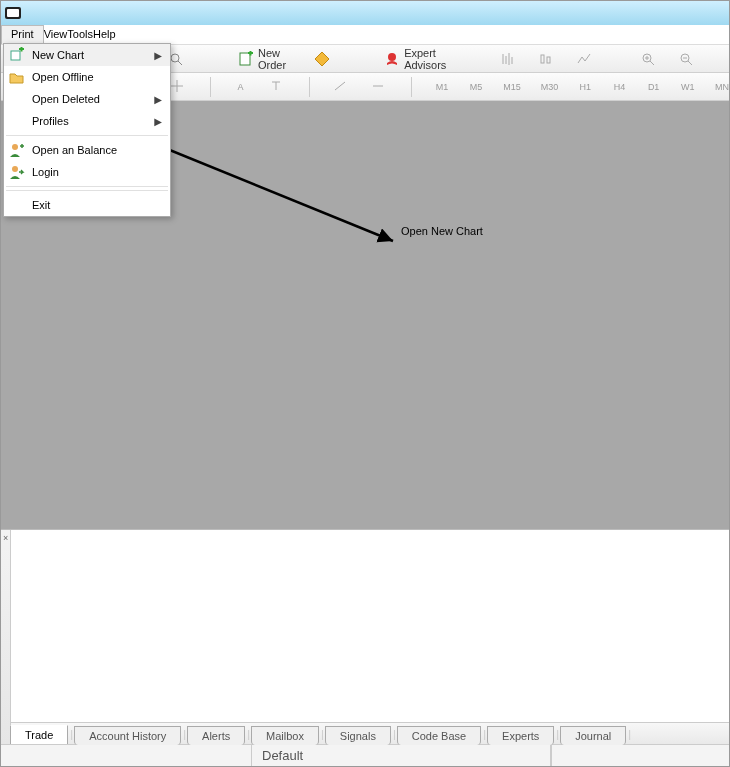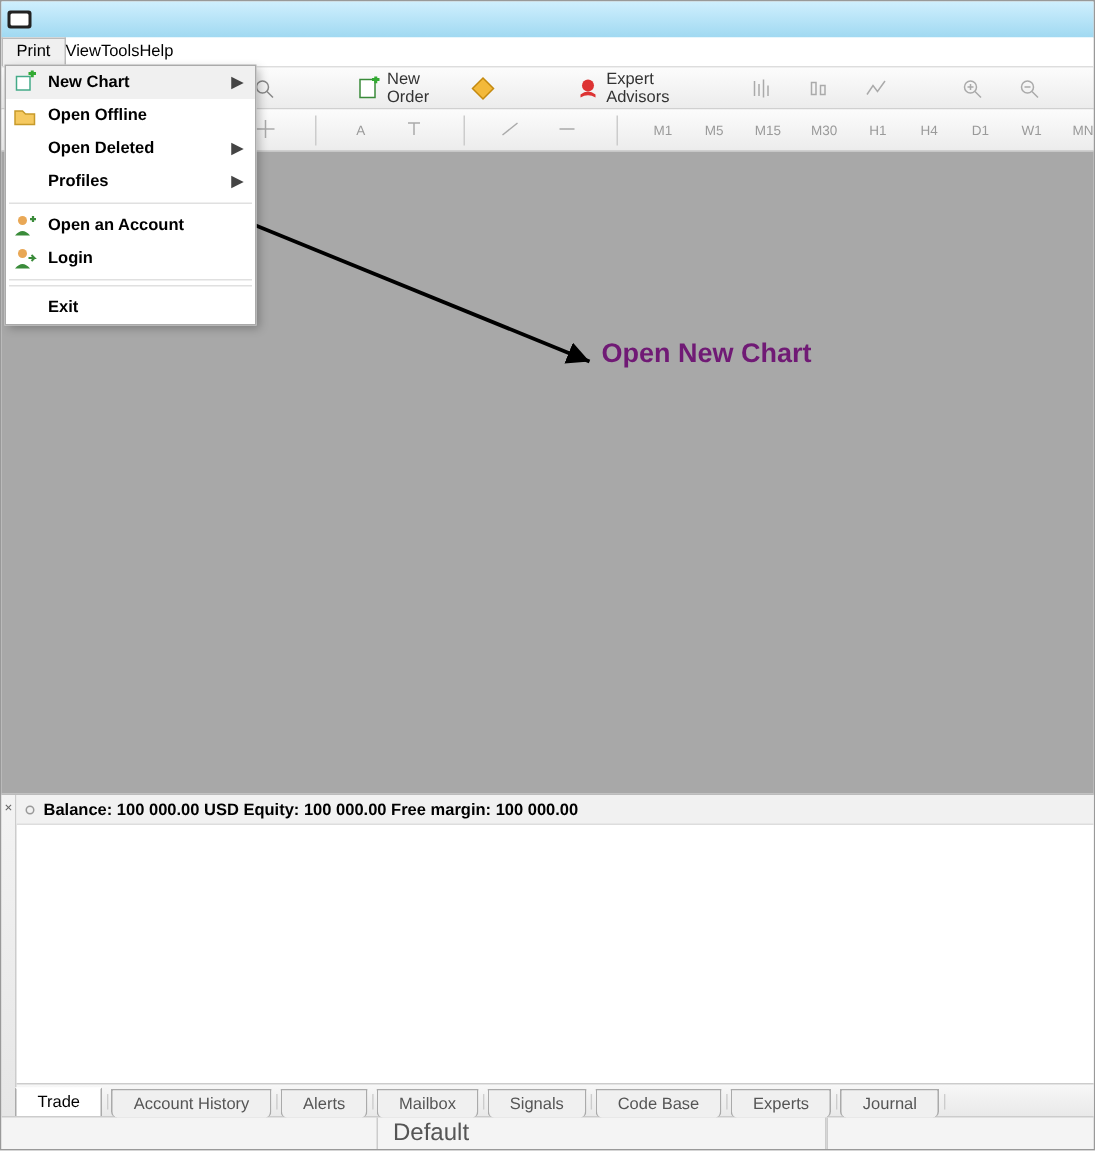--- a/index.html
+++ b/index.html
@@ -19,51 +19,50 @@
   .tb-btn.wtxt { width: auto; padding: 0 6px; gap: 4px; }
   .tb-sep { width: 1px; height: 20px; background: #ccc; margin: 0 3px; }
   .icon { width: 16px; height: 16px; display: inline-block; }
   .tb-label { color: #333; }
   .timeframe-row .tf { width: 24px; height: 20px; color: #9a9a9a; font-size: 9px; display: flex; align-items: center; justify-content: center; }
 
   .dropdown {
     position: absolute; top: 18px; left: 2px; width: 168px;
     background: #fff; border: 1px solid #aaa; box-shadow: 2px 2px 6px rgba(0,0,0,0.25);
     z-index: 200;
-    font-weight: bold;
   }
   .dropdown .dd-item { display:flex; align-items:center; height: 22px; padding: 0 8px 0 28px; position: relative; }
   .dropdown .dd-item.hover { background: #f0f0f0; }
   .dropdown .dd-sep { height: 1px; background: #e0e0e0; margin: 3px 2px; }
   .dropdown .dd-icon { position: absolute; left: 5px; width: 16px; height: 16px; }
   .dropdown .dd-arrow { margin-left: auto; font-size: 10px; color: #444; }
 
   .workspace { flex: 1; background: #a8a8a8; position: relative; }
 
-  .annotation { position:absolute; left: 400px; top: 124px; font-weight: bold; font-size: 18px; color:#701a75; pointer-events:none; }
+  .annotation { position:absolute; left: 400px; top: 124px; font-weight: normal; font-size: 11px; color:#000000; pointer-events:none; }
   .arrow-svg { position:absolute; left: 120px; top: 28px; pointer-events:none; }
 
   .terminal { height: 215px; border-top: 1px solid #bbb; display: flex; }
   .terminal-side { width: 10px; background: linear-gradient(#f3f3f3,#e6e6e6); border-right: 1px solid #ccc; position: relative; }
   .terminal-side .close-x { position: absolute; top: 3px; left: 2px; font-size: 9px; color: #666; }
   .terminal-side .vtext { position: absolute; bottom: 28px; left: -10px; transform: rotate(-90deg); transform-origin: left top; font-size: 10px; color: #666; white-space: nowrap; }
 
   .terminal-body { flex:1; display:flex; flex-direction:column; background:#fff; }
   .term-head { height: 20px; border-bottom: 1px solid #ddd; display:flex; align-items:center; font-size: 11px; color:#555; }
   .term-head .col { border-right: 1px solid #eee; padding: 0 6px; height:100%; display:flex; align-items:center; }
   .term-row { height: 20px; display:flex; align-items:center; background:#f1f1f1; border-bottom:1px solid #ddd; padding-left: 18px; position:relative; }
   .term-row .bullet { position:absolute; left:6px; width:6px; height:6px; border:1px solid #999; border-radius:50%; }
   .term-row .bal { font-weight: bold; }
   .term-grid { flex:1; background:#fff; }
   .tabs { height: 22px; border-top:1px solid #ccc; background: linear-gradient(#f7f7f7,#e9e9e9); display:flex; align-items:flex-end; }
   .tabs .tab { padding: 3px 14px; border: 1px solid #aaa; border-bottom:none; margin-left:-1px; font-size:11px; color:#555; background:#f0f0f0; border-radius: 0 0 4px 4px; transform: translateY(1px); }
   .tabs .tab.active { background:#fff; font-weight:normal; color:#000; z-index:2; transform:none; border-radius: 0; border-top: 1px solid #fff; }
   .tabs .sep { color:#ccc; align-self:center; padding: 0 2px; }
 
-  .statusbar { height: 22px; border-top:1px solid #ccc; background:#f4f4f4; display:flex; align-items:center; font-size:16px; color:#555; }
+  .statusbar { height: 22px; border-top:1px solid #ccc; background:#f4f4f4; display:flex; align-items:center; font-size:13px; color:#555; }
   .statusbar .seg { border-left:1px solid #ccc; height:100%; display:flex; align-items:center; padding: 0 10px; }
   .statusbar .seg.first { border-left:none; min-width:250px; }
   .statusbar .seg.default { border-right:1px solid #ccc; }
 </style>
 </head>
 <body>
 
 <div class="window">
 
   <div class="titlebar">
@@ -105,21 +104,21 @@
       </div>
       <div class="dd-sep"></div>
       <div class="dd-item">
         <span class="dd-icon">
           <svg width="16" height="16">
               <circle cx="6" cy="5" r="3" fill="#e9a856"></circle>
               <path d="M1 15 q5 -6 10 0 z" fill="#3a8b3a"></path>
               <path d="M11 4 h4 M13 2 v4" stroke="#3a8b3a" stroke-width="1.5"></path>
             </svg>
         </span>
-        <span>Open an Account</span>
+        <span>Open an Balance</span>
       </div>
       <div class="dd-item">
         <span class="dd-icon">
           <svg width="16" height="16">
               <circle cx="6" cy="5" r="3" fill="#e9a856"></circle>
               <path d="M1 15 q5 -6 10 0 z" fill="#3a8b3a"></path>
               <path d="M10 8 l4 0 l-2 -2 M14 8 l-2 2" stroke="#3a8b3a" stroke-width="1.3" fill="none"></path>
             </svg>
         </span>
         <span>Login</span>
@@ -275,24 +274,20 @@
     </svg>
     <div class="annotation">Open New Chart</div>
   </div>
 
   <div class="terminal">
     <div class="terminal-side">
       <span class="close-x">×</span>
       <span class="vtext">Terminal</span>
     </div>
     <div class="terminal-body">
-      <div class="term-row">
-        <span class="bullet"></span>
-        <span class="bal">Balance: 100 000.00 USD  Equity: 100 000.00  Free margin: 100 000.00</span>
-      </div>
       <div class="term-grid"></div>
       <div class="tabs">
         <div class="tab active">Trade</div>
         <span class="sep">|</span>
         <div class="tab">Account History</div>
         <span class="sep">|</span>
         <div class="tab">Alerts</div>
         <span class="sep">|</span>
         <div class="tab">Mailbox</div>
         <span class="sep">|</span>

